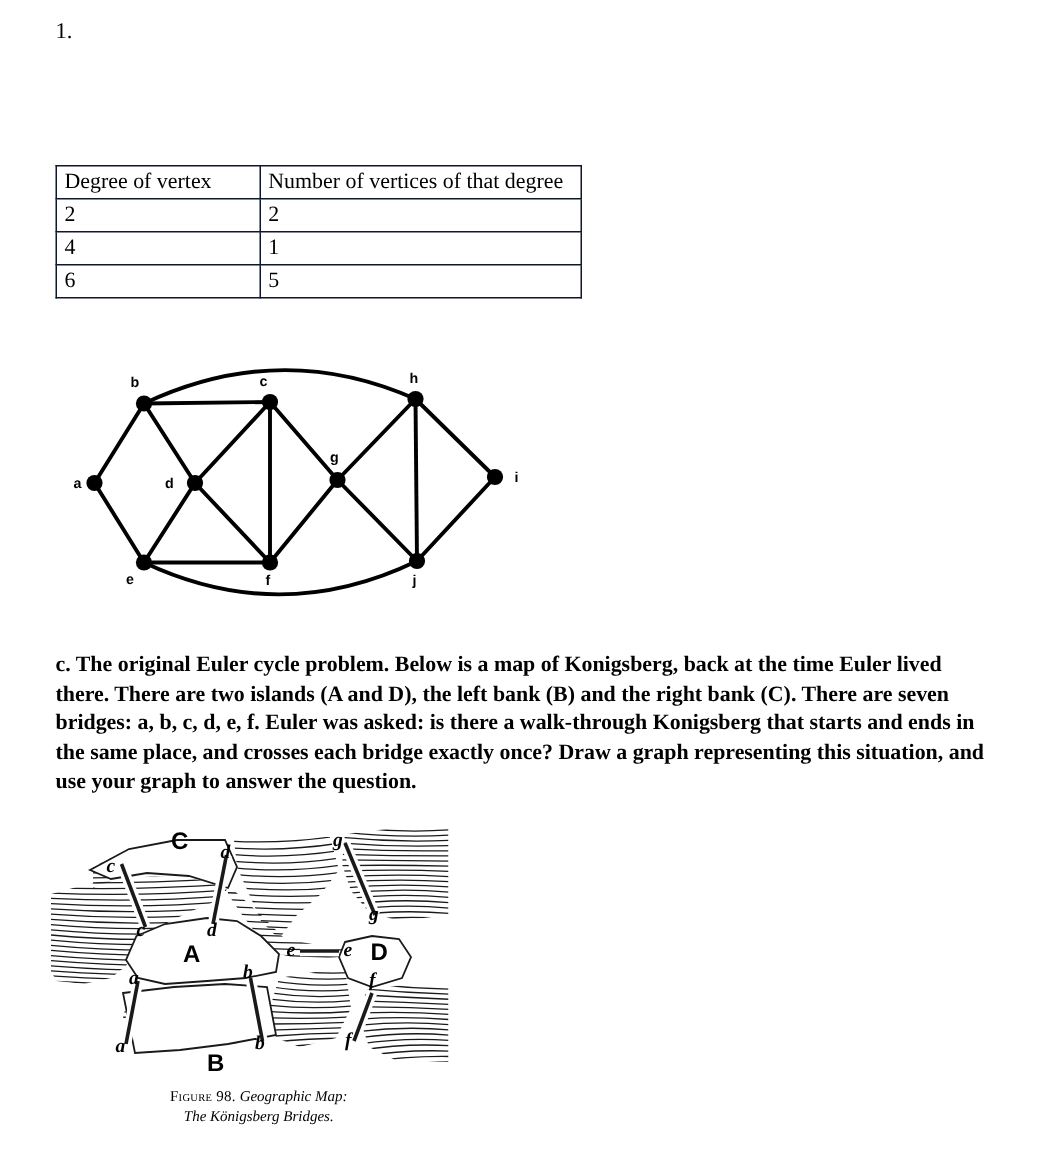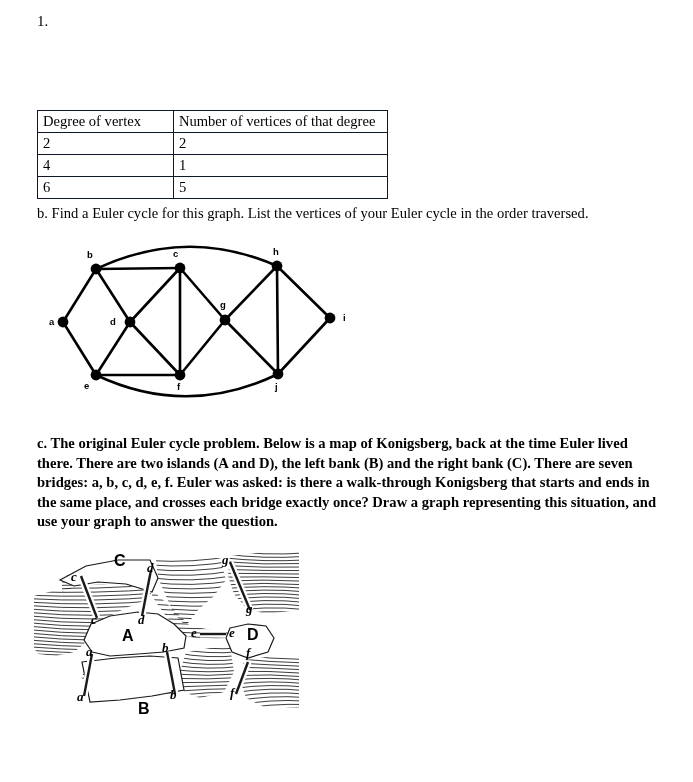--- a/index.html
+++ b/index.html
@@ -124,21 +124,20 @@
         <td class="c1">4</td>
         <td class="c2">1</td>
       </tr>
       <tr>
         <td class="c1">6</td>
         <td class="c2">5</td>
       </tr>
     </tbody>
   </table>
 
-  <div class="para" id="para-b">b. Find a Euler cycle for this graph.  List the vertices of your Euler cycle in the order traversed.</div>
 
   <div class="graph-figure">
     <svg id="graph-svg" width="340" height="190" viewBox="0 0 340 190">
       <g id="graph-edges" stroke="#000000" stroke-width="2.6" fill="none" stroke-linecap="round">
           <line x1="33" y1="94" x2="66" y2="41"></line>
           <line x1="33" y1="94" x2="66" y2="147"></line>
           <line x1="66" y1="41" x2="150" y2="40"></line>
           <line x1="66" y1="41" x2="100" y2="94"></line>
           <line x1="150" y1="40" x2="100" y2="94"></line>
           <line x1="150" y1="40" x2="150" y2="147"></line>
@@ -418,14 +417,19 @@
           <text x="52" y="104">a</text>
           <text x="43" y="149">a</text>
           <text x="128" y="100">b</text>
           <text x="136" y="147">b</text>
           <text x="212" y="105">f</text>
           <text x="196" y="145">f</text>
         </g>
     </svg>
   </div>
 
+  <div class="fig-caption">
+    <span class="fig-label">Figure 98.</span>
+    <span class="fig-title">Geographic Map:</span>
+    <span class="fig-sub">The Königsberg Bridges.</span>
+  </div>
 
 </div>
 
 </body></html>

